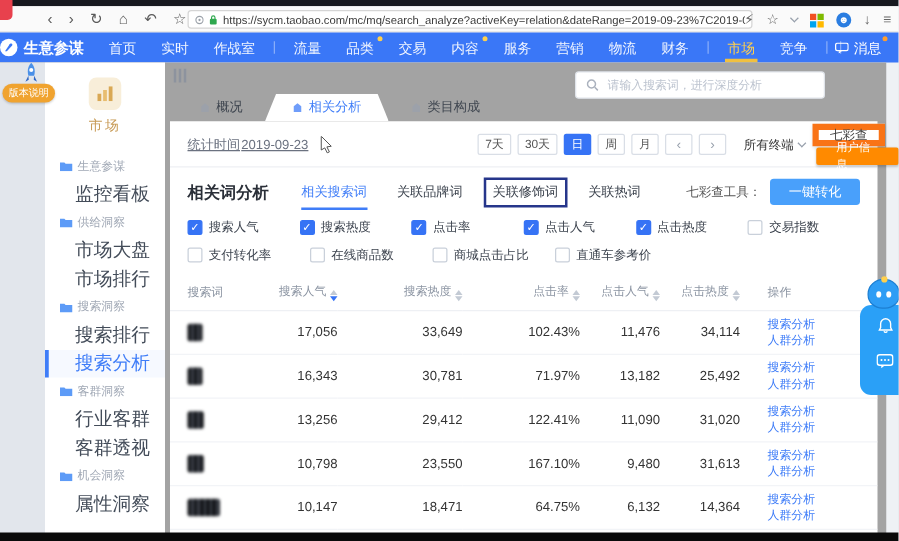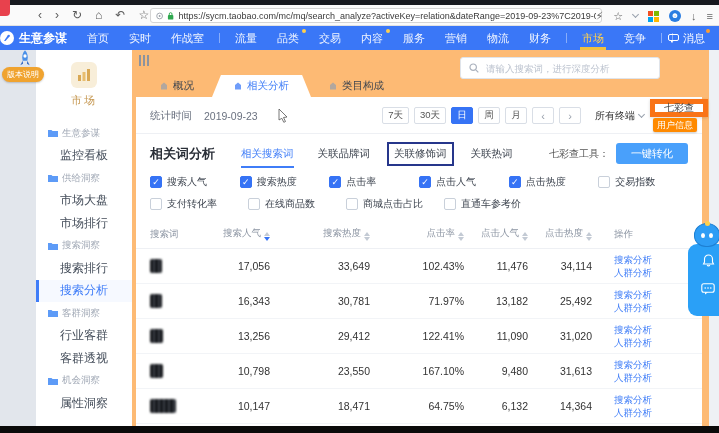--- a/index.html
+++ b/index.html
@@ -26,50 +26,50 @@
   .brand b{color:#fff;font-size:12px;font-weight:bold;}
   .nav-item{position:relative;padding:0 10px;font-size:11px;color:rgba(255,255,255,.93);height:24px;display:flex;align-items:center;cursor:pointer;}
   .nav-item.gold{color:#ffd04d;}
   .nav-item.gold::after{content:"";position:absolute;left:8px;right:8px;bottom:0;height:3px;background:#f0c040;}
   .nav-item.dot::before{content:"";position:absolute;top:3px;right:3px;width:4px;height:4px;border-radius:50%;background:#ffd04d;}
   .nav-div{width:1px;height:10px;background:rgba(255,255,255,.4);margin:0 5px;}
   .messages{position:absolute;right:14px;top:0;height:24px;display:flex;align-items:center;gap:4px;color:#fff;font-size:11px;cursor:pointer;}
   .messages .mdot{position:absolute;top:3px;right:-5px;width:4px;height:4px;border-radius:50%;background:#ff9d2e;}
 
   
-  .page{position:absolute;left:0;top:50px;width:709px;height:377px;background:#fdba74;}
+  .page{position:absolute;left:0;top:50px;width:709px;height:377px;background:#a3a3a3;}
   .gutter{position:absolute;left:0;top:0;width:36px;height:377px;background:#e2e6ec;}
   .rocket{position:absolute;left:18px;top:0px;z-index:5;}
   .version-badge{position:absolute;left:2px;top:17px;z-index:5;background:#f0a32f;color:#fff;font-size:8px;padding:2px 5px;border-radius:8px;box-shadow:0 1px 2px rgba(0,0,0,.2);}
 
   .sidebar{position:absolute;left:36px;top:0;width:96px;height:377px;background:#fff;}
   .side-head{text-align:center;padding-top:12px;}
   .side-ico{width:26px;height:26px;border-radius:6px;background:#f8eed9;margin:0 auto;display:flex;align-items:center;justify-content:center;}
   .side-title{margin-top:5px;font-size:11px;color:#c79a55;letter-spacing:2px;}
   .side-menu{margin-top:14px;}
-  .s-item{height:22.5px;display:flex;align-items:center;font-size:12px;color:#434c59;padding-left:24px;cursor:pointer;}
+  .s-item{height:22.5px;display:flex;align-items:center;font-size:15px;color:#434c59;padding-left:24px;cursor:pointer;}
   .s-item.group{padding-left:12px;gap:4px;font-size:9.5px;color:#a0a8b5;}
   .s-item.active{color:#3f7df8;border-left:3px solid #3f7df8;padding-left:21px;background:#f6f9ff;}
 
   
   .main{position:absolute;left:132px;top:0;width:587px;height:377px;}
   .drag{position:absolute;left:7px;top:5px;display:flex;gap:2px;}
   .drag i{width:2px;height:11px;background:#8d939e;display:block;}
   .search-box{position:absolute;left:328px;top:7px;width:200px;height:22px;background:#fff;border:1px solid #e0e4ea;border-radius:3px;display:flex;align-items:center;padding:0 8px;gap:5px;}
   .search-box input{border:0;outline:0;flex:1;font-size:9.5px;color:#333;background:transparent;font-family:inherit;}
   .search-box input::placeholder{color:#bcc3cf;}
 
   .tabs{position:absolute;left:10px;top:25px;display:flex;}
   .tab{height:22px;display:flex;align-items:center;gap:5px;padding:0 18px;font-size:10.5px;color:#3e454f;cursor:pointer;}
   .tab.active{background:#fff;color:#3f7df8;clip-path:polygon(9% 0,91% 0,100% 100%,0 100%);padding:0 22px;align-items:center;}
   .tab .ticon{opacity:.75;}
 
   .card{position:absolute;left:4px;top:47px;width:566px;height:330px;background:#fff;overflow:hidden;}
   .stat-row{padding:10px 58px 0 14px;display:flex;align-items:center;}
-  .stat-left{display:flex;align-items:center;gap:12px;font-size:10.5px;color:#6b7280;}
+  .stat-left{display:flex;align-items:center;gap:1px;font-size:10.5px;color:#6b7280;text-decoration:underline;}
   .stat-controls{margin-left:auto;display:flex;align-items:center;gap:5px;}
   .pill{height:17px;min-width:22px;padding:4px 5px;border:1px solid #d9dee6;border-radius:2px;background:#fff;color:#555;font-size:9.5px;display:flex;align-items:center;justify-content:center;cursor:pointer;}
   .pill.arrow{color:#98a0ac;font-size:11px;}
   .pill.active{background:#3673f5;border-color:#3673f5;color:#fff;}
   .terminal{margin-left:9px;font-size:10px;color:#333;display:flex;align-items:center;gap:4px;cursor:pointer;}
   .chev{width:5px;height:5px;border-right:1px solid #98a0ac;border-bottom:1px solid #98a0ac;transform:rotate(45deg);margin-top:-3px;}
   .hr{border-top:1px solid #eef0f4;margin-top:9px;}
 
   .section-row{padding:9px 14px 0 14px;display:flex;align-items:center;}
   .sec-title{font-size:13px;font-weight:bold;color:#2a2f38;}
@@ -98,21 +98,21 @@
   .sort .up{border-bottom:4px solid #c3cad4;}
   .sort .dn{border-top:4px solid #c3cad4;}
   th.sorted .dn{border-top-color:#3673f5;}
   table.data td{font-size:10.5px;color:#333;text-align:right;padding:9px 0;border-bottom:1px solid #f2f4f7;white-space:nowrap;}
   table.data td.first{text-align:left;padding-left:14px;}
   table.data td.op{text-align:left;padding-left:22px;padding-top:4px;padding-bottom:4px;}
   .smudge{display:inline-block;height:14px;border-radius:2px;vertical-align:middle;background:repeating-linear-gradient(90deg,#15171b 0 3px,#3a3e46 3px 5px);filter:blur(1.2px);}
   .op a{display:block;font-size:9.5px;color:#3f7df8;text-decoration:none;line-height:13px;cursor:pointer;}
 
   .qicai{position:absolute;left:518px;top:49px;width:58px;height:18px;background:#fff;border:5px solid #f97316;box-shadow:0 1px 3px rgba(0,0,0,.15);font-size:10px;color:#444;display:flex;align-items:center;justify-content:center;z-index:20;cursor:pointer;}
-  .userinfo{position:absolute;left:521px;top:68px;height:14px;padding:0 4px;background:#ff8a00;color:#fff;font-size:9px;display:flex;align-items:center;border-radius:2px;z-index:20;cursor:pointer;box-shadow:0 1px 2px rgba(0,0,0,.2);}
+  .userinfo{position:absolute;left:521px;top:68px;height:14px;padding:0 16px;background:#ff8a00;color:#fff;font-size:9px;display:flex;align-items:center;border-radius:2px;z-index:20;cursor:pointer;box-shadow:0 1px 2px rgba(0,0,0,.2);}
 
   .mascot-widget{position:absolute;left:556px;top:173px;z-index:15;width:60px;}
   .mascot-head{position:relative;left:6px;width:26px;height:24px;border-radius:50% 50% 46% 46%;background:#2e9df5;border:1px solid #1d7fd2;}
   .mascot-head i.eye{position:absolute;top:9px;width:4px;height:5px;border-radius:50%;background:#fff;}
   .mascot-head i.e1{left:6px;} .mascot-head i.e2{left:14px;}
   .mascot-head i.crown{position:absolute;top:-3px;left:10px;width:5px;height:5px;border-radius:50%;background:#ffd04d;}
   .mascot-panel{margin-top:-3px;width:40px;height:72px;background:#2aa0f7;border-radius:9px;display:flex;flex-direction:column;align-items:center;padding-top:10px;gap:16px;cursor:pointer;}
 
   .bottom-bar{position:absolute;left:0;top:426px;width:719px;height:7px;background:#0a0a0a;}
 </style>

